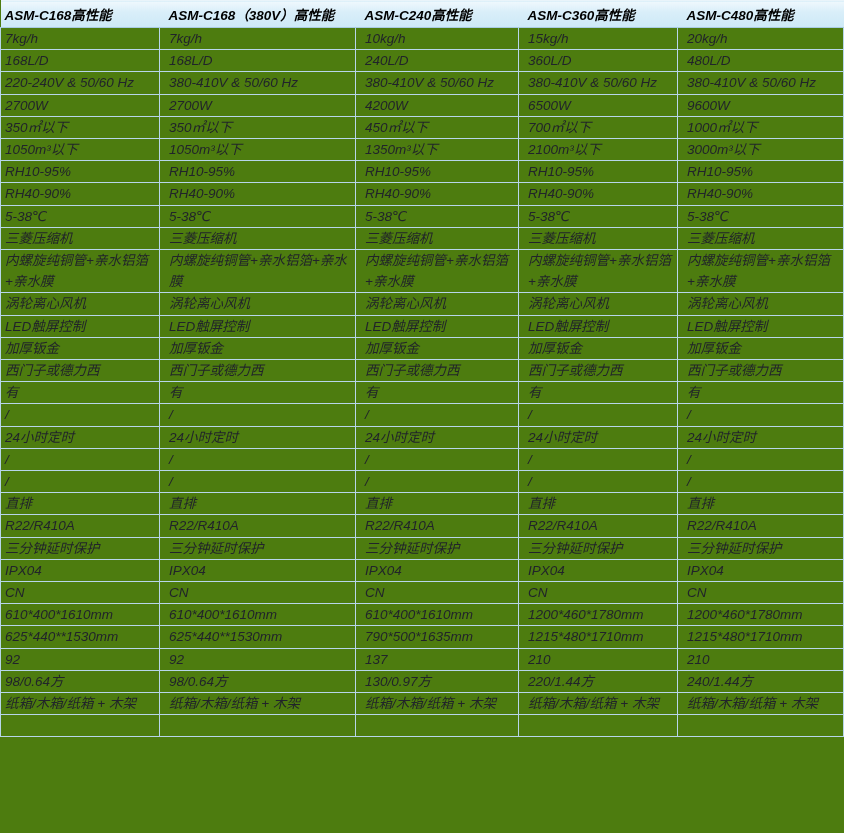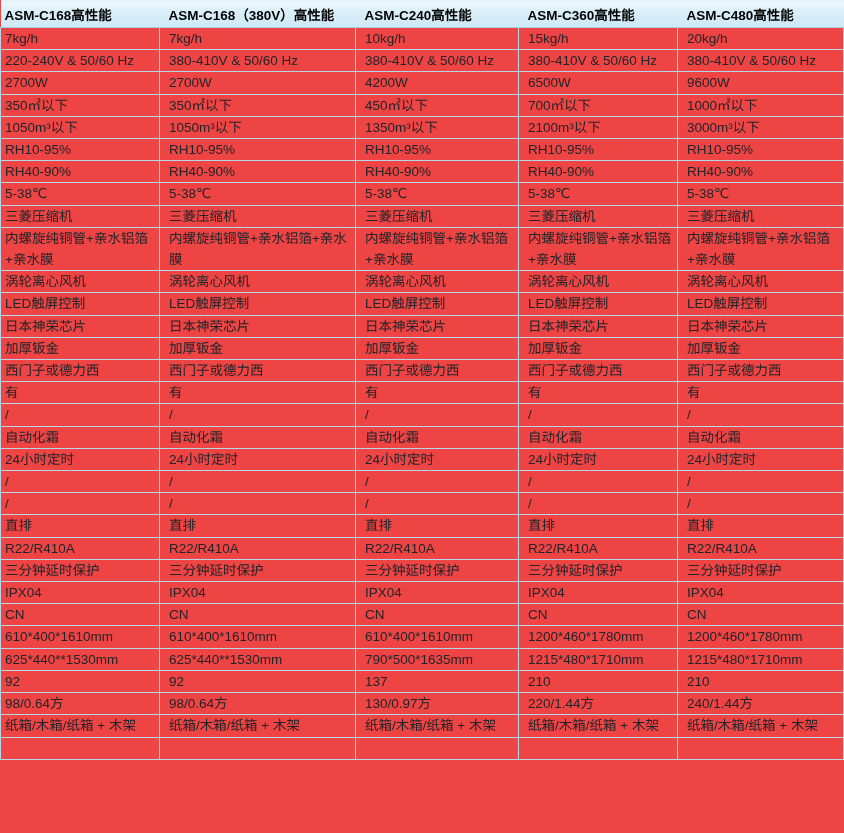--- a/index.html
+++ b/index.html
@@ -10,21 +10,22 @@
   body {
     width: 844px;
     height: 833px;
     overflow: hidden;
     font-family: "Liberation Sans", "DejaVu Sans", sans-serif;
   }
   .page {
     width: 844px;
     height: 833px;
     overflow: hidden;
-    background: #ef4444;
+    background: #4d7c0f;
+    font-style: italic;
   }
   table.spec-table {
     border-collapse: collapse;
     table-layout: fixed;
     width: 843px;
   }
   table.spec-table th {
     background: linear-gradient(180deg, #eff8fd 0%, #d9eef9 40%, #cde9f6 100%);
     border-top: 1px solid #e9f4fa;
     border-bottom: 1px solid #a9cce2;
@@ -81,20 +82,27 @@
     </thead>
     <tbody>
         <tr>
           <td>7kg/h</td>
           <td>7kg/h</td>
           <td>10kg/h</td>
           <td>15kg/h</td>
           <td>20kg/h</td>
         </tr>
         <tr>
+          <td>168L/D</td>
+          <td>168L/D</td>
+          <td>240L/D</td>
+          <td>360L/D</td>
+          <td>480L/D</td>
+        </tr>
+        <tr>
           <td>220-240V &amp; 50/60 Hz</td>
           <td>380-410V &amp; 50/60 Hz</td>
           <td>380-410V &amp; 50/60 Hz</td>
           <td>380-410V &amp; 50/60 Hz</td>
           <td>380-410V &amp; 50/60 Hz</td>
         </tr>
         <tr>
           <td>2700W</td>
           <td>2700W</td>
           <td>4200W</td>
@@ -158,60 +166,46 @@
           <td>涡轮离心风机</td>
         </tr>
         <tr>
           <td>LED触屏控制</td>
           <td>LED触屏控制</td>
           <td>LED触屏控制</td>
           <td>LED触屏控制</td>
           <td>LED触屏控制</td>
         </tr>
         <tr>
-          <td>日本神荣芯片</td>
-          <td>日本神荣芯片</td>
-          <td>日本神荣芯片</td>
-          <td>日本神荣芯片</td>
-          <td>日本神荣芯片</td>
-        </tr>
-        <tr>
-          <td>加厚钣金</td>
-          <td>加厚钣金</td>
-          <td>加厚钣金</td>
-          <td>加厚钣金</td>
-          <td>加厚钣金</td>
-        </tr>
-        <tr>
-          <td>西门子或德力西</td>
-          <td>西门子或德力西</td>
-          <td>西门子或德力西</td>
-          <td>西门子或德力西</td>
-          <td>西门子或德力西</td>
-        </tr>
-        <tr>
-          <td>有</td>
-          <td>有</td>
-          <td>有</td>
-          <td>有</td>
-          <td>有</td>
-        </tr>
-        <tr>
-          <td>/</td>
-          <td>/</td>
-          <td>/</td>
-          <td>/</td>
-          <td>/</td>
-        </tr>
-        <tr>
-          <td>自动化霜</td>
-          <td>自动化霜</td>
-          <td>自动化霜</td>
-          <td>自动化霜</td>
-          <td>自动化霜</td>
+          <td>加厚钣金</td>
+          <td>加厚钣金</td>
+          <td>加厚钣金</td>
+          <td>加厚钣金</td>
+          <td>加厚钣金</td>
+        </tr>
+        <tr>
+          <td>西门子或德力西</td>
+          <td>西门子或德力西</td>
+          <td>西门子或德力西</td>
+          <td>西门子或德力西</td>
+          <td>西门子或德力西</td>
+        </tr>
+        <tr>
+          <td>有</td>
+          <td>有</td>
+          <td>有</td>
+          <td>有</td>
+          <td>有</td>
+        </tr>
+        <tr>
+          <td>/</td>
+          <td>/</td>
+          <td>/</td>
+          <td>/</td>
+          <td>/</td>
         </tr>
         <tr>
           <td>24小时定时</td>
           <td>24小时定时</td>
           <td>24小时定时</td>
           <td>24小时定时</td>
           <td>24小时定时</td>
         </tr>
         <tr>
           <td>/</td>

